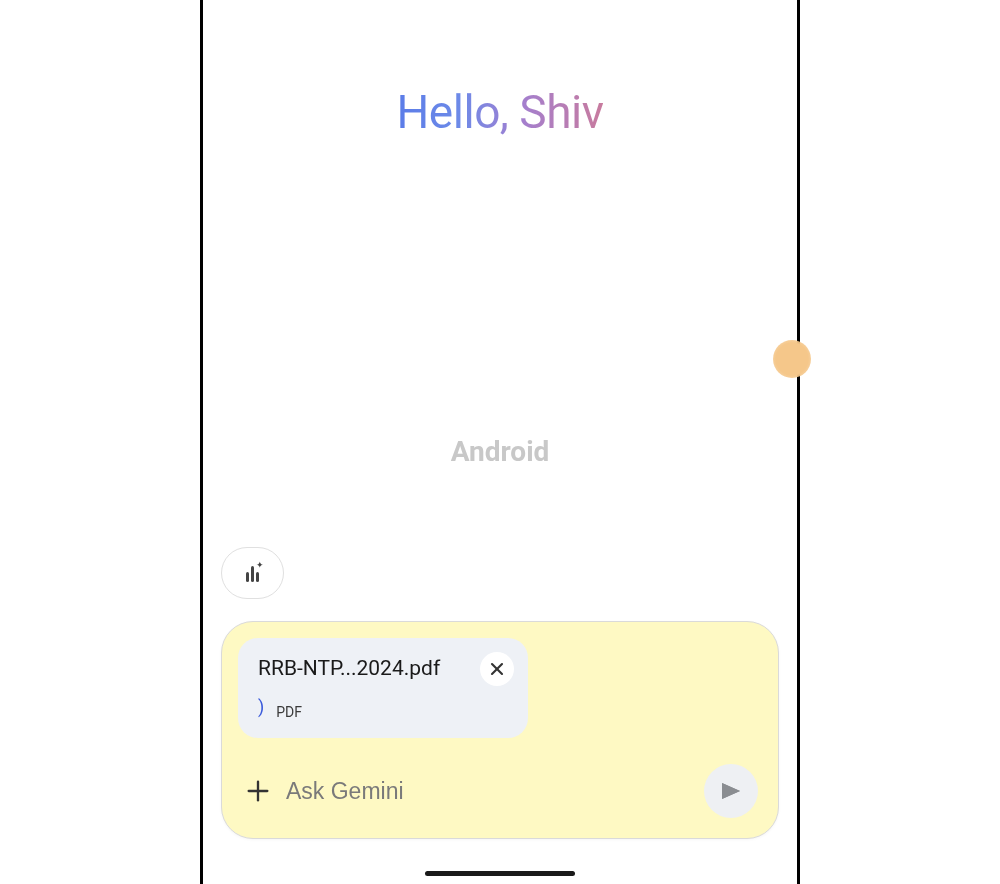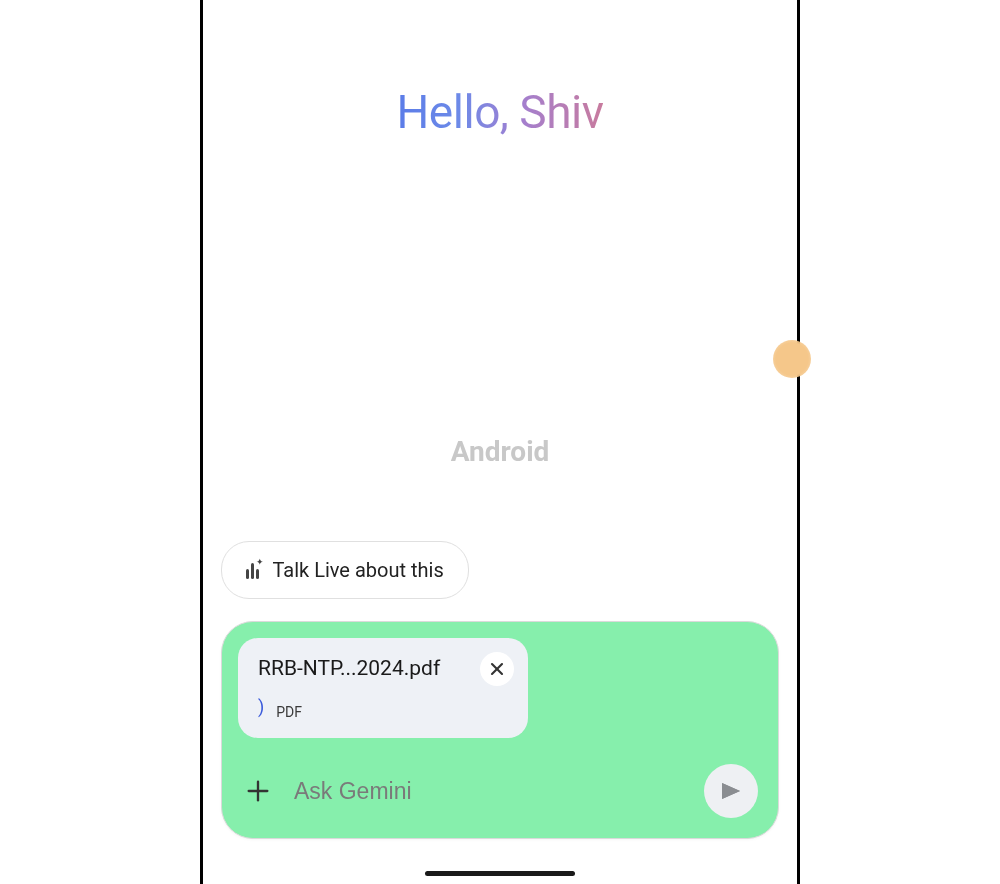--- a/index.html
+++ b/index.html
@@ -112,21 +112,21 @@
       right: -5px;
       font-size: 9px;
       color: #444;
     }
     
     .input-container {
       position: absolute;
       bottom: 45px;
       left: 18px;
       right: 18px;
-      background: #86efac;
+      background: #fef9c3;
       border: 1px solid #dadada;
       border-radius: 32px;
       padding: 16px;
       box-shadow: 0 1px 3px rgba(0,0,0,0.04);
     }
     
     .attachment-card {
       background: #eef1f6;
       border-radius: 20px;
       padding: 18px 20px 18px 20px;
@@ -176,21 +176,21 @@
     }
     
     .remove-attachment svg {
       width: 20px;
       height: 20px;
     }
     
     .input-row {
       display: flex;
       align-items: center;
-      gap: 20px;
+      gap: 12px;
       padding: 8px 4px 4px 4px;
     }
     
     .add-button {
       width: 32px;
       height: 32px;
       display: flex;
       align-items: center;
       justify-content: center;
       cursor: pointer;
@@ -256,21 +256,20 @@
 
     <div class="touch-indicator"></div>
 
     <div class="suggestion-chip">
       <span class="live-icon">
         <span class="bar"></span>
         <span class="bar"></span>
         <span class="bar"></span>
         <span class="sparkle">✦</span>
       </span>
-      <span>Talk Live about this</span>
     </div>
 
     <div class="input-container">
       
       <div class="attachment-card">
         <div class="attachment-filename">RRB-NTP...2024.pdf</div>
         <div class="attachment-type-row">
           <span class="pdf-icon">)</span>
           <span class="attachment-type">PDF</span>
         </div>

